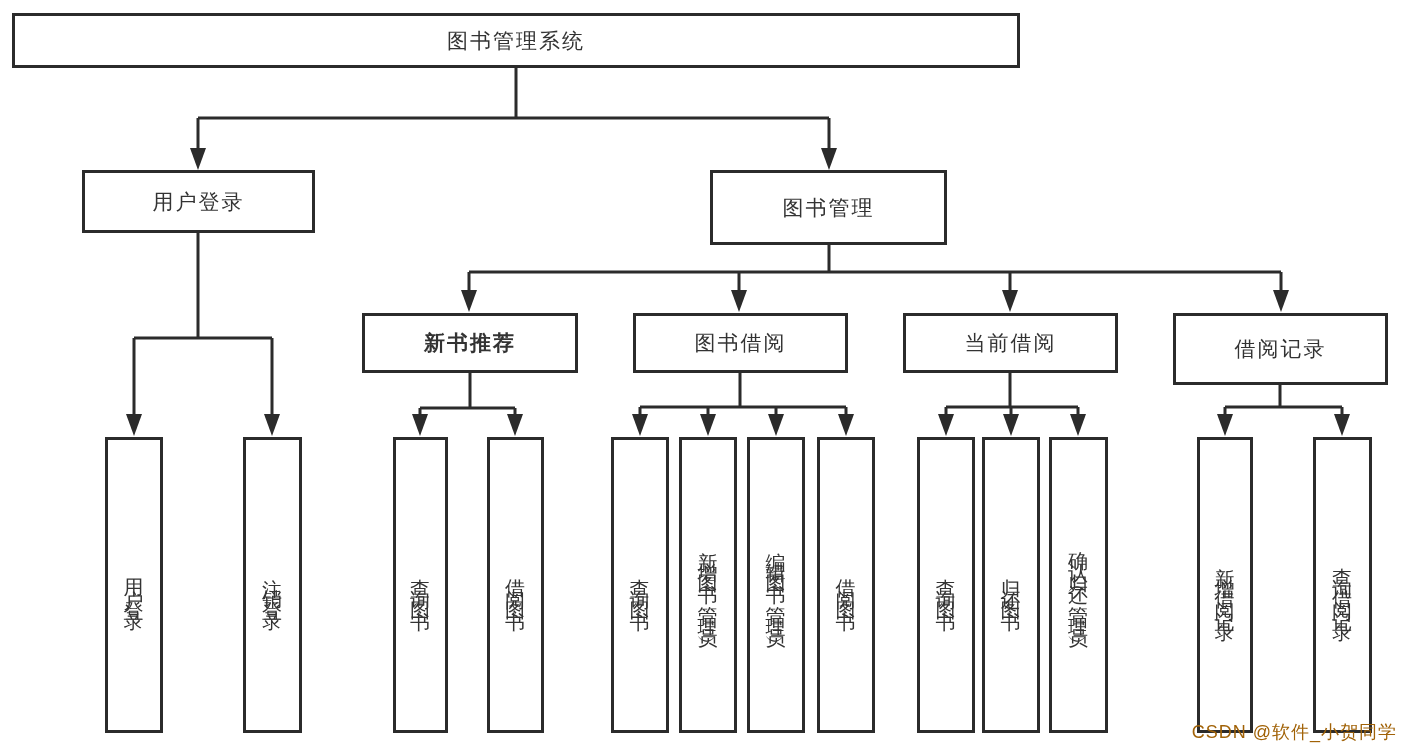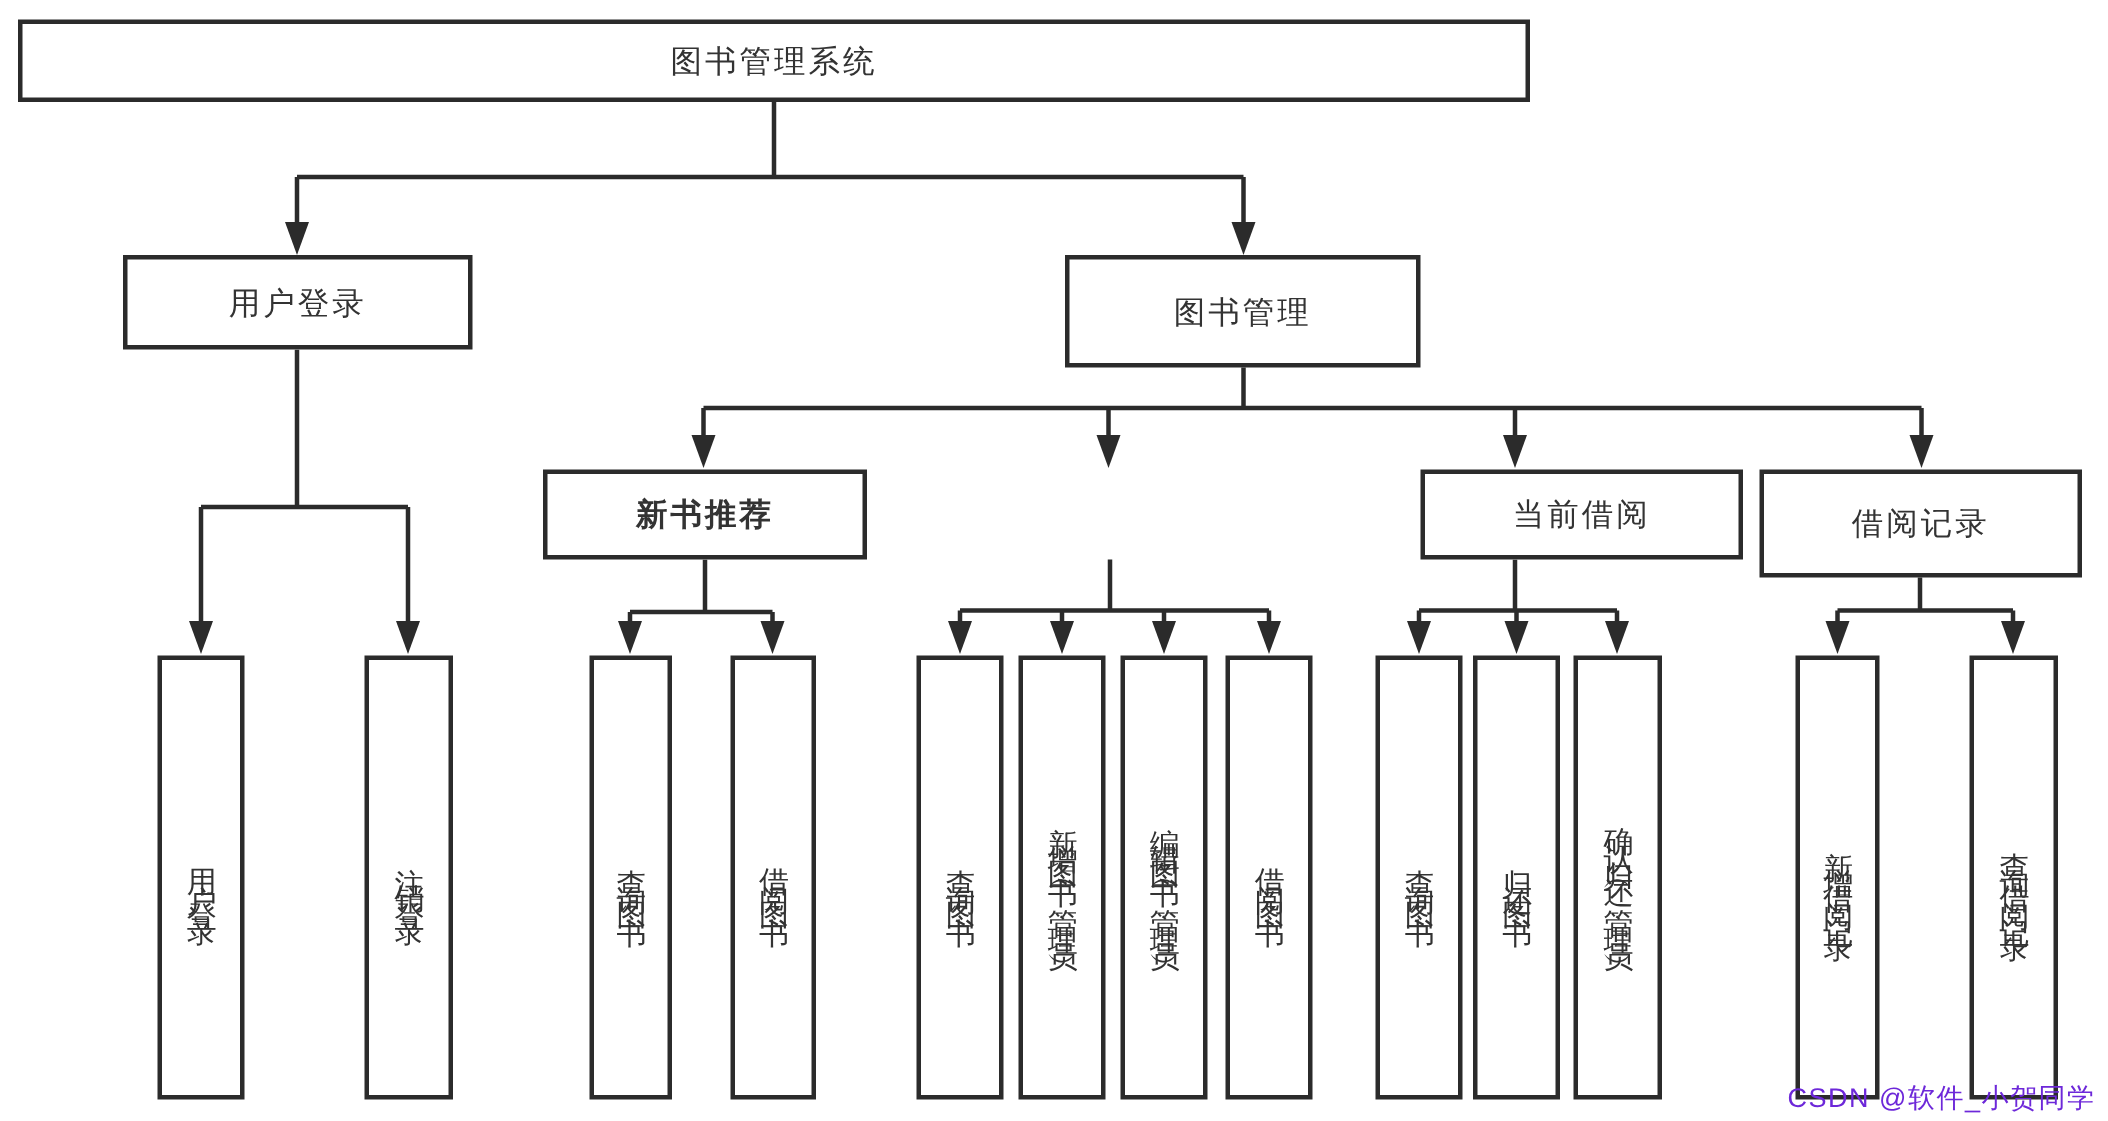--- a/index.html
+++ b/index.html
@@ -45,21 +45,21 @@
     font-size: 20px;
     letter-spacing: 11px;
     line-height: 1;
     white-space: nowrap;
   }
   .watermark {
     position: absolute;
     right: 8px;
     bottom: 3px;
     font-size: 18px;
-    color: #6d28d9;
+    color: #a16207;
     letter-spacing: 1px;
     white-space: nowrap;
     z-index: 5;
   }
 </style>
 </head>
 <body>
 
 <div class="canvas">
 
@@ -102,21 +102,22 @@
       <polygon points="1334,414 1350,414 1342,436"></polygon>
     </g>
   </svg>
 
   <div class="box h" style="left:12px; top:13px; width:1008px; height:55px;">图书管理系统</div>
 
   <div class="box h" style="left:82px; top:170px; width:233px; height:63px;">用户登录</div>
   <div class="box h" style="left:710px; top:170px; width:237px; height:75px;">图书管理</div>
 
   <div class="box h" style="left:362px; top:313px; width:216px; height:60px;font-weight:bold;">新书推荐</div>
-  <div class="box h" style="left:903px; top:313px; width:215px; height:60px;margin-left:44px;">当前借阅</div>
+  <div class="box h" style="left:633px; top:313px; width:215px; height:60px;">图书借阅</div>
+  <div class="box h" style="left:903px; top:313px; width:215px; height:60px;">当前借阅</div>
   <div class="box h" style="left:1173px; top:313px; width:215px; height:72px;text-align:center;">借阅记录</div>
 
   <div class="box v" style="left:105px; top:437px; width:58px; height:296px;">用户登录</div>
   <div class="box v" style="left:243px; top:437px; width:59px; height:296px;">注销登录</div>
 
   <div class="box v" style="left:393px; top:437px; width:55px; height:296px;">查询图书</div>
   <div class="box v" style="left:487px; top:437px; width:57px; height:296px;">借阅图书</div>
 
   <div class="box v" style="left:611px; top:437px; width:58px; height:296px;">查询图书</div>
   <div class="box v" style="left:679px; top:437px; width:58px; height:296px;">新增图书（管理员）</div>

